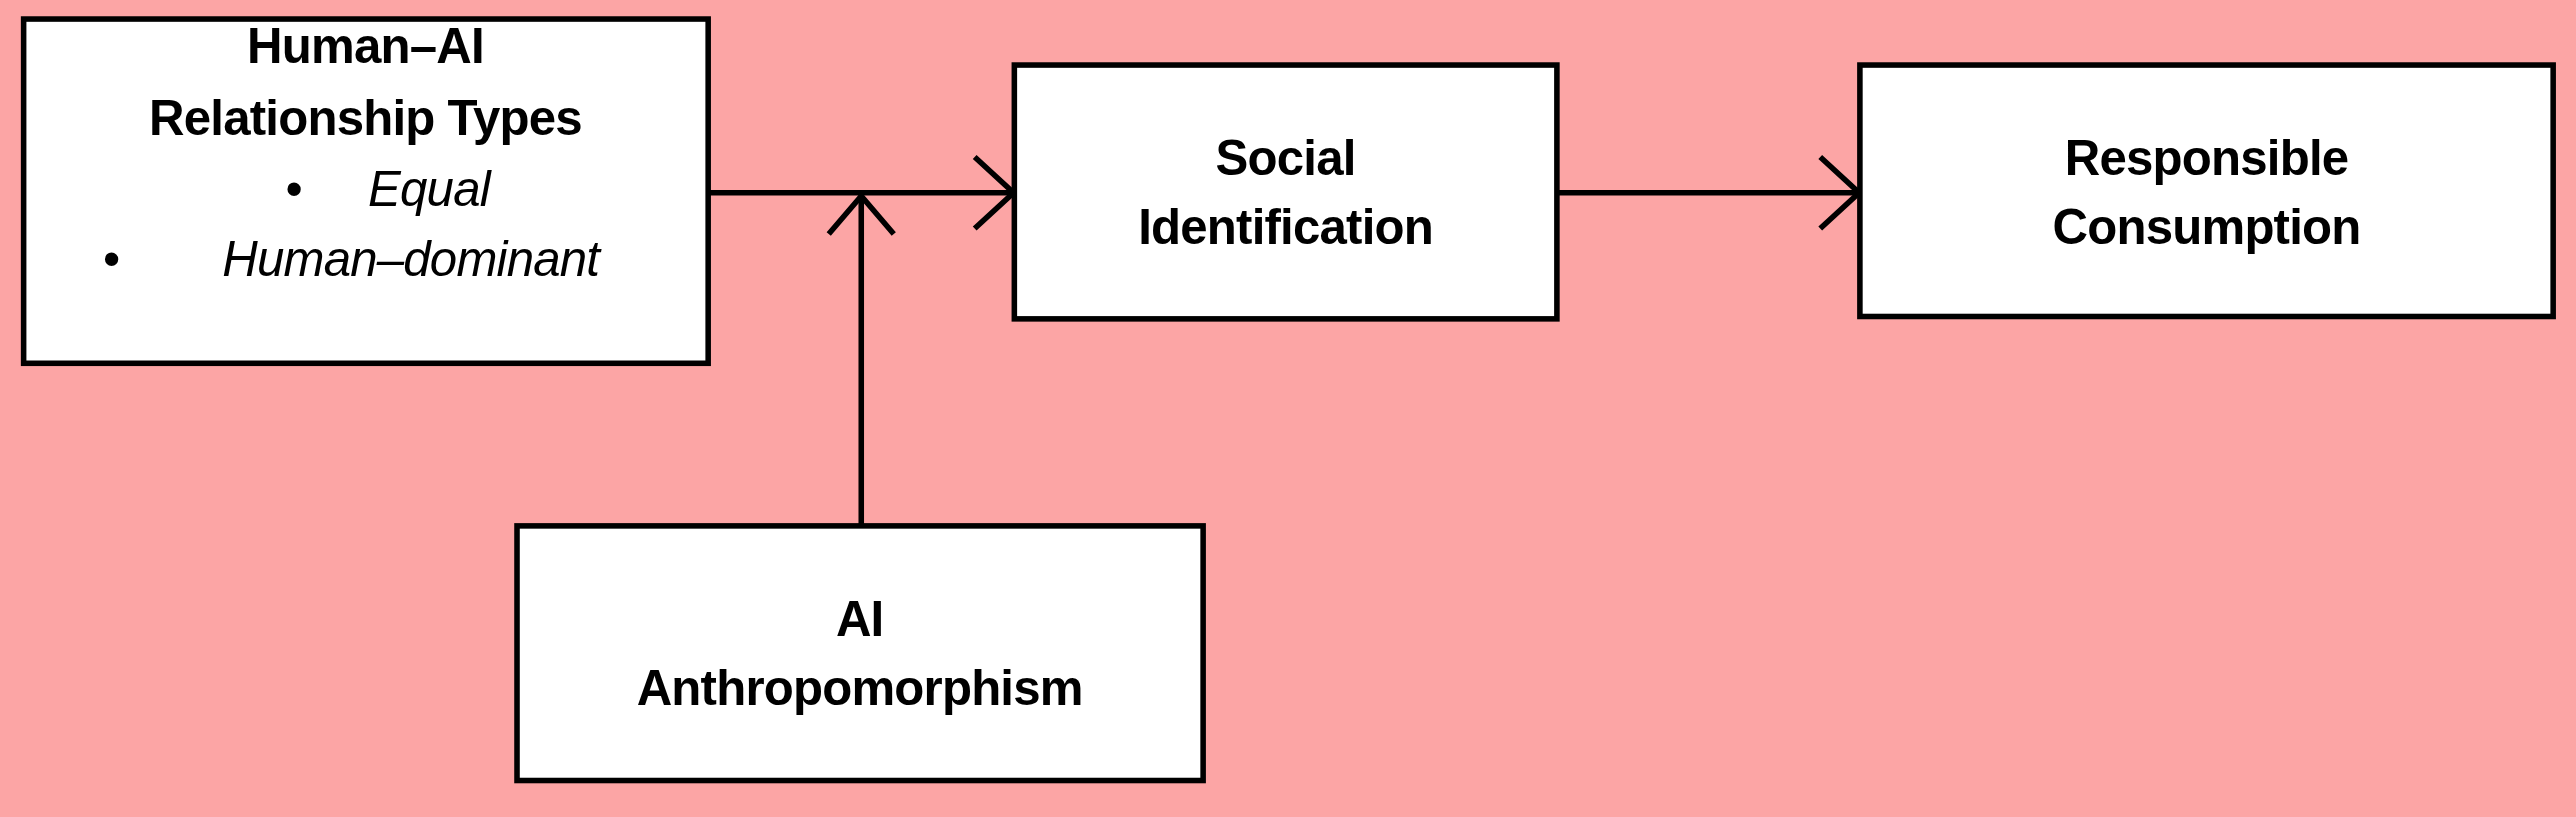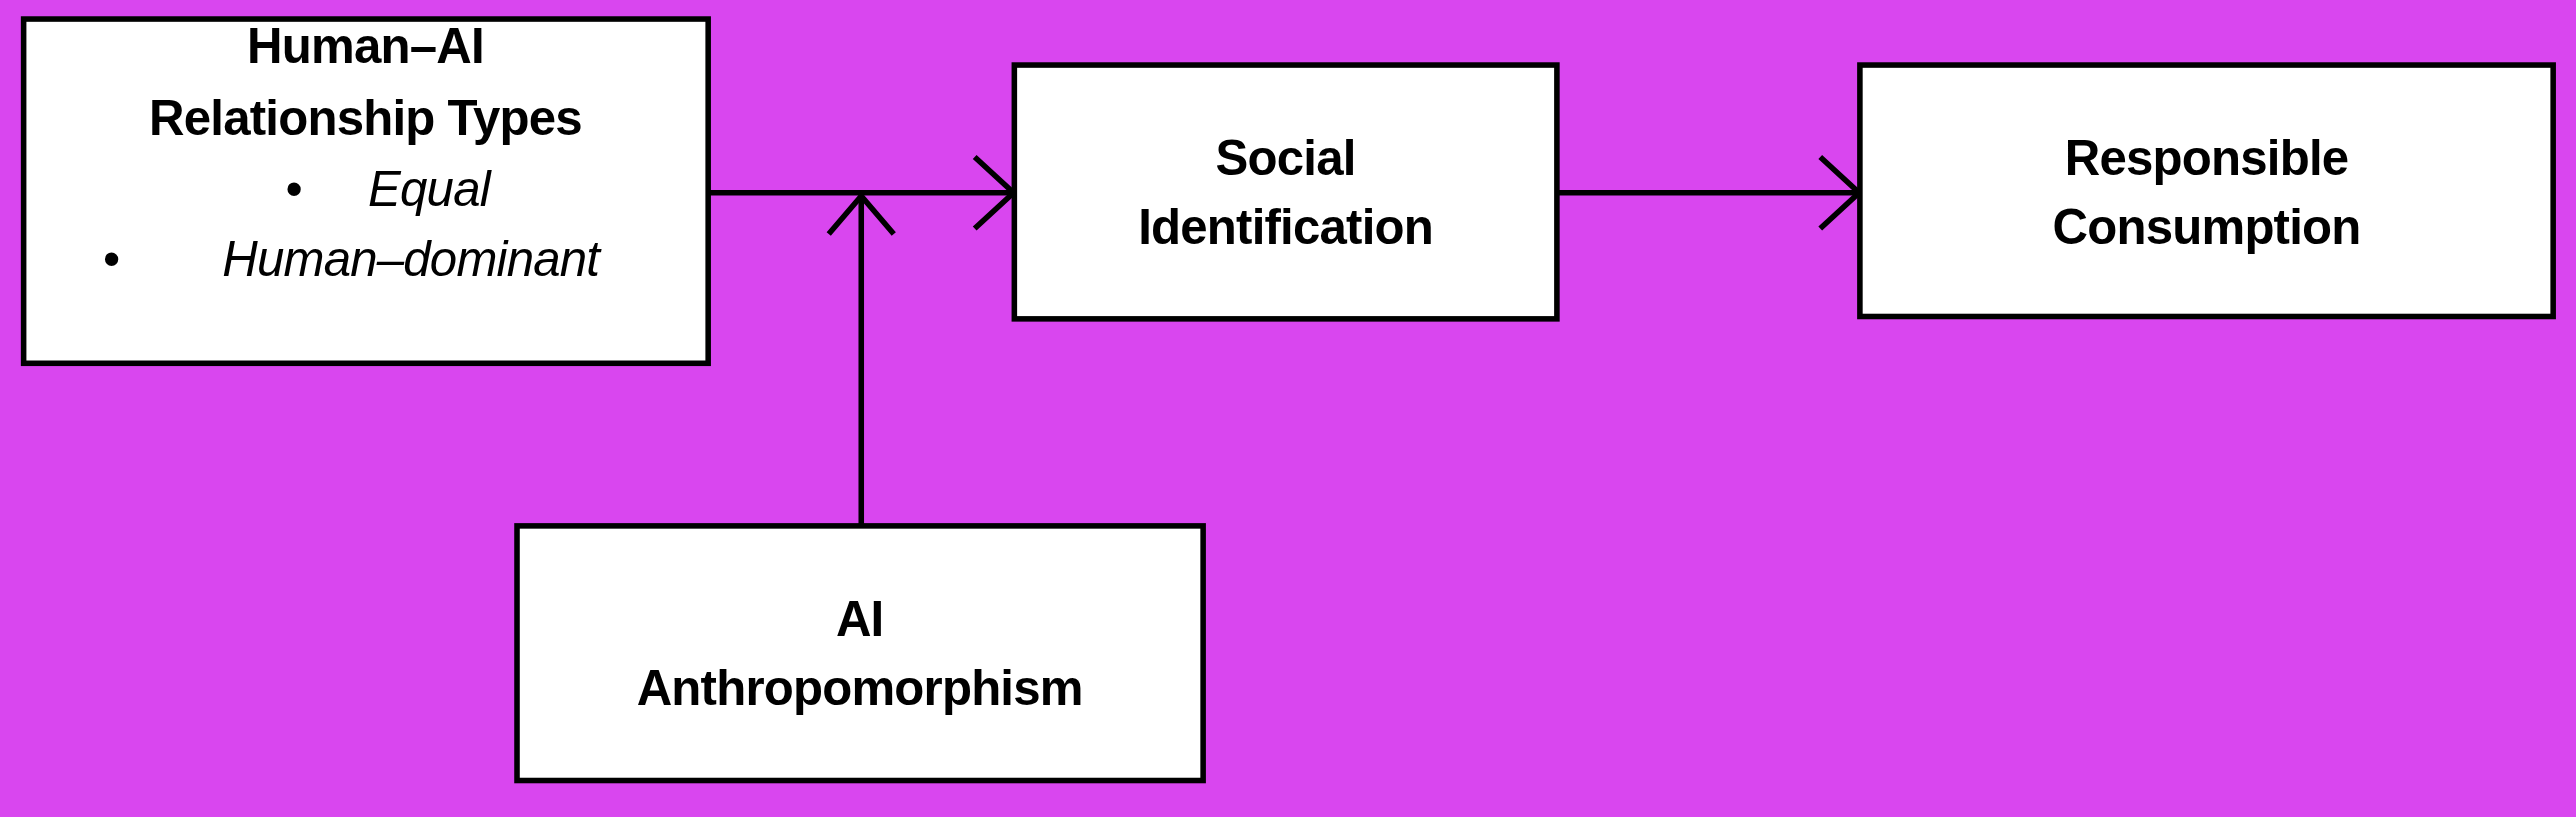--- a/index.html
+++ b/index.html
@@ -7,21 +7,21 @@
     padding: 0;
     background: #ffffff;
   }
   body {
     font-family: "Liberation Sans", sans-serif;
   }
   #diagram-root {
     position: relative;
     width: 2576px;
     height: 817px;
-    background: #d946ef;
+    background: #fca5a5;
     overflow: hidden;
   }
   #diagram-svg {
     display: block;
     width: 2576px;
     height: 817px;
   }
   .box-rect {
     fill: #ffffff;
     stroke: #000000;

